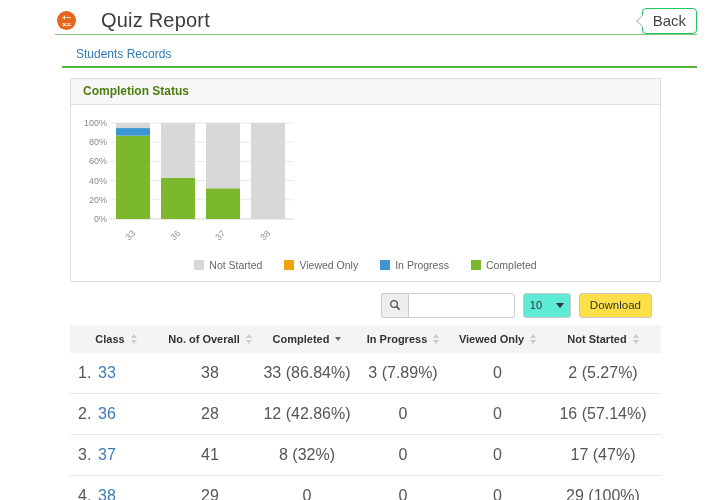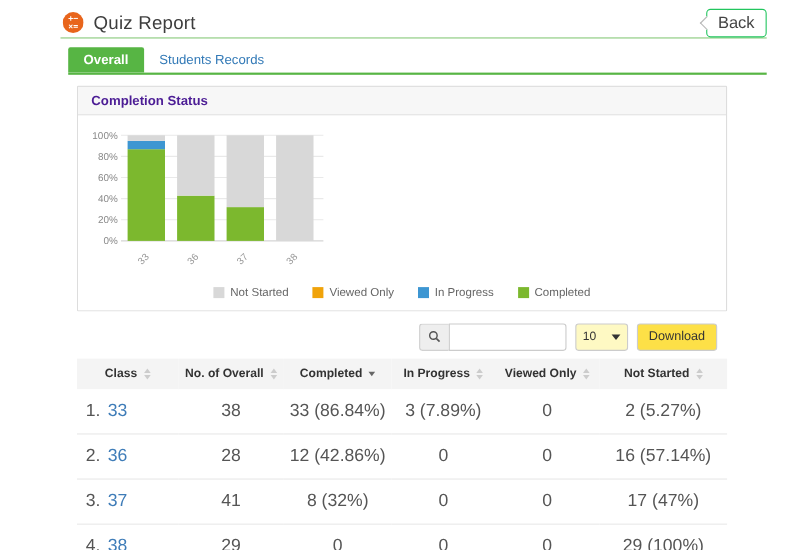--- a/index.html
+++ b/index.html
@@ -2,54 +2,54 @@
 <html><head>
 <meta charset="utf-8">
 <style>
   * { box-sizing: border-box; margin: 0; padding: 0; }
   html,body { width:720px; height:500px; background:#fff; overflow:hidden;
     font-family:"Liberation Sans", sans-serif; -webkit-font-smoothing:antialiased; }
 
   
   .hdr { display:flex; align-items:center; padding:9px 23px 0 57px; height:32px; }
   .app-icon { width:19px; height:19px; flex:0 0 auto; }
-  .page-title { font-size:17px; color:#3d3d3d; margin-left:9px; font-weight:400; letter-spacing:.2px; }
+  .page-title { font-size:20px; color:#3d3d3d; margin-left:25px; font-weight:400; letter-spacing:.2px; }
   .back-btn { position:relative; margin-left:auto; background:#fff; border:1px solid #22c55e;
     border-radius:4px; padding:3px 10px 4px; font-size:15px; color:#444; cursor:pointer; }
   .back-btn::before { content:""; position:absolute; left:-5px; top:50%; width:8px; height:8px;
     background:#fff; border-left:1px solid #b9b9b9; border-bottom:1px solid #b9b9b9;
     transform:translateY(-50%) rotate(45deg); }
   .hdr-rule { margin:2px 23px 0 55px; border-bottom:1px solid #87c97a; }
 
   
   .tabs { display:flex; margin:8px 23px 0 62px; border-bottom:2px solid #57b544; }
   .tab { padding:4px 14px 5px; font-size:12px; color:#337ab7; cursor:pointer; }
   .tab.active { background:#57b544; color:#fff; font-weight:bold; border-radius:2px 2px 0 0; }
 
   
   .main { margin:10px 0 0 70px; width:591px; }
 
   
   .panel { border:1px solid #ddd; border-radius:1px; }
   .panel-hd { background:#f7f7f7; border-bottom:1px solid #ddd; padding:5px 12px 6px;
-    font-size:12px; font-weight:bold; color:#4c1d95; }
+    font-size:12px; font-weight:bold; color:#4d7c0f; }
   .panel-bd { padding:8px 10px 6px; background:#fff; }
   .legend { display:flex; justify-content:center; gap:22px; margin:2px 0 4px; }
   .legend-item { display:flex; align-items:center; gap:5px; font-size:10.5px; color:#666; }
   .legend-swatch { width:10px; height:10px; display:inline-block; }
 
   
   .toolbar { display:flex; justify-content:flex-end; align-items:center; gap:8px;
     margin-top:10px; padding-right:9px; height:26px; }
   .input-group { display:flex; height:25px; }
   .ig-addon { width:27px; background:#eee; border:1px solid #ccc; border-right:none;
     border-radius:3px 0 0 3px; display:flex; align-items:center; justify-content:center; }
   .search-input { width:107px; border:1px solid #ccc; border-radius:0 3px 3px 0;
     font-size:11px; padding:0 6px; outline:none; }
-  .select { width:48px; height:25px; border:1px solid #ccc; border-radius:3px; background:#fef9c3;
+  .select { width:48px; height:25px; border:1px solid #ccc; border-radius:3px; background:#5eead4;
     display:flex; align-items:center; justify-content:space-between; padding:0 6px;
     font-size:11px; color:#333; cursor:pointer; }
   .sel-caret { width:0; height:0; border-left:4px solid transparent; border-right:4px solid transparent;
     border-top:5px solid #333; }
   .btn { height:25px; background:#fde047; border:1px solid #ccc; border-radius:3px;
     padding:0 10px; font-size:11.5px; color:#333; cursor:pointer; }
 
   
   table { width:100%; border-collapse:collapse; margin-top:7px; table-layout:fixed; }
   thead th { background:#f4f4f4; font-size:11px; font-weight:bold; color:#333;
@@ -76,21 +76,20 @@
       <text x="9.5" y="8.5" font-size="7.5" font-weight="bold" fill="#fff" text-anchor="middle" font-family="DejaVu Sans Mono, monospace">+−</text>
       <text x="9.5" y="15.5" font-size="7.5" font-weight="bold" fill="#fff" text-anchor="middle" font-family="DejaVu Sans Mono, monospace">×=</text>
     </svg>
   </span>
   <span class="page-title">Quiz Report</span>
   <button class="back-btn">Back</button>
 </div>
 <div class="hdr-rule"></div>
 
 <div class="tabs">
-  <div class="tab active">Overall</div>
   <div class="tab">Students Records</div>
 </div>
 
 <div class="main">
 
   <div class="panel">
     <div class="panel-hd">Completion Status</div>
     <div class="panel-bd">
       <svg id="chart" width="300" height="140">
           <line x1="29" y1="106" x2="213" y2="106" stroke="#d5d5d5" stroke-width="1"></line>

